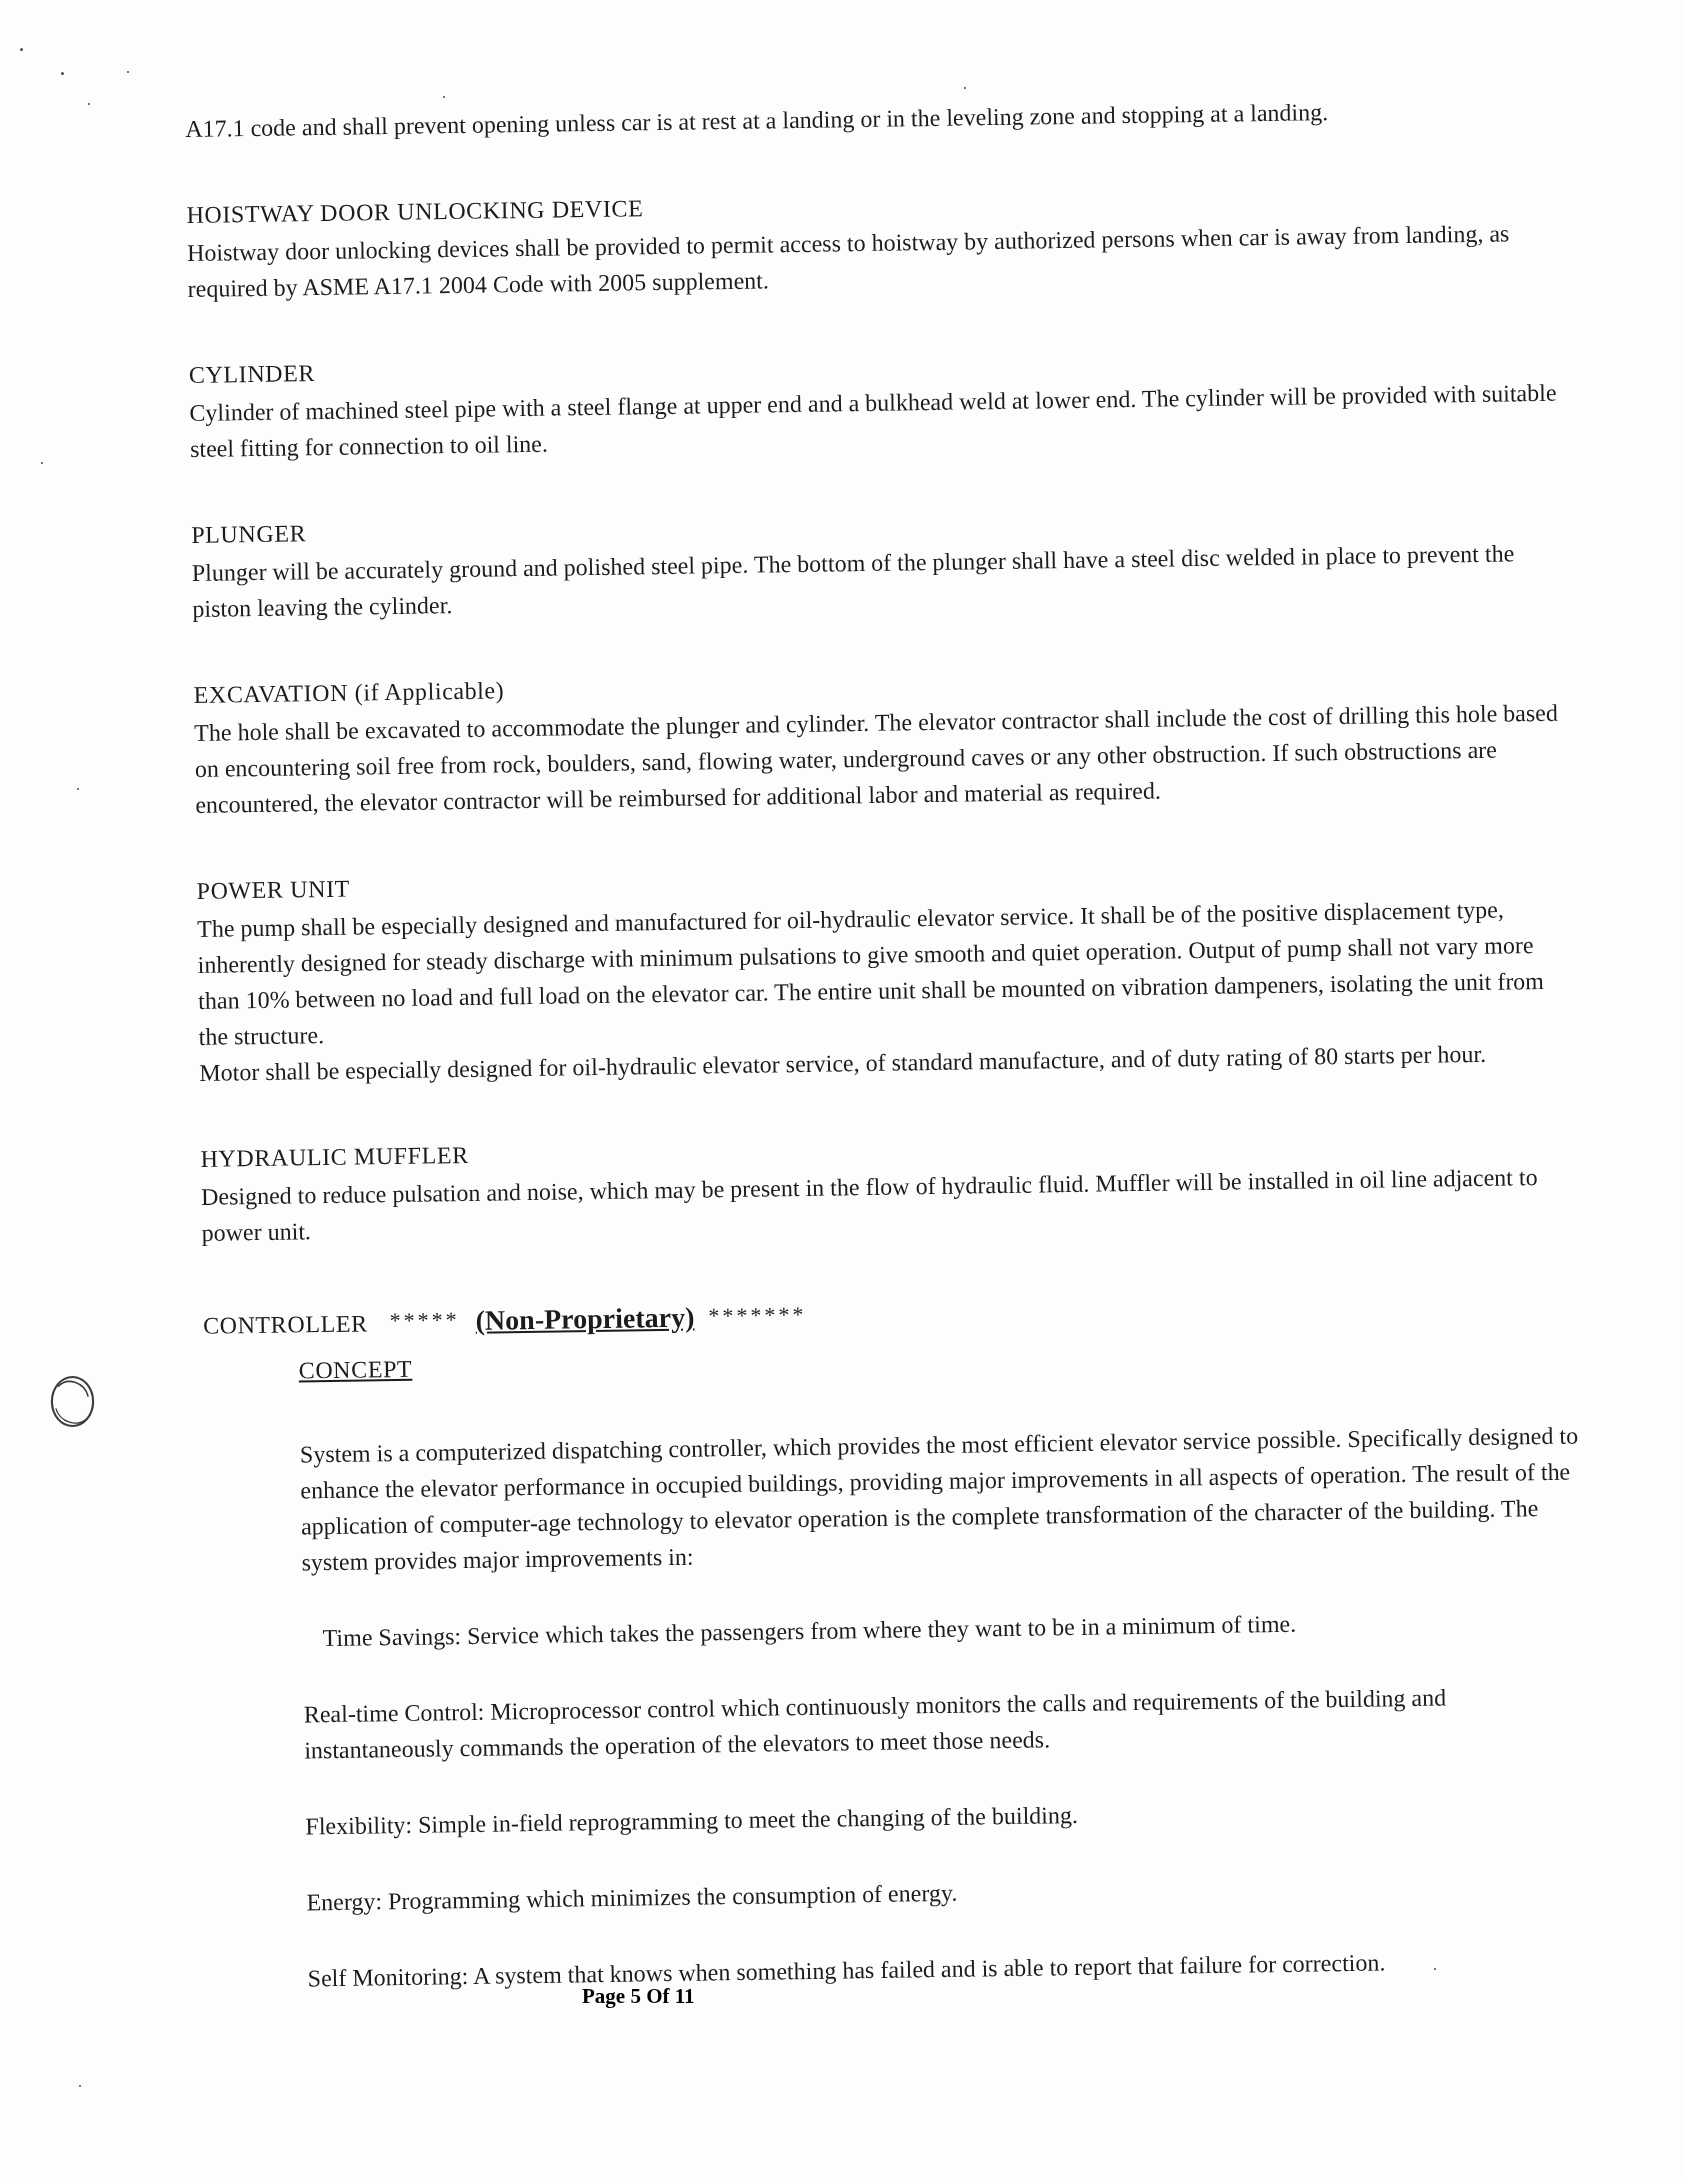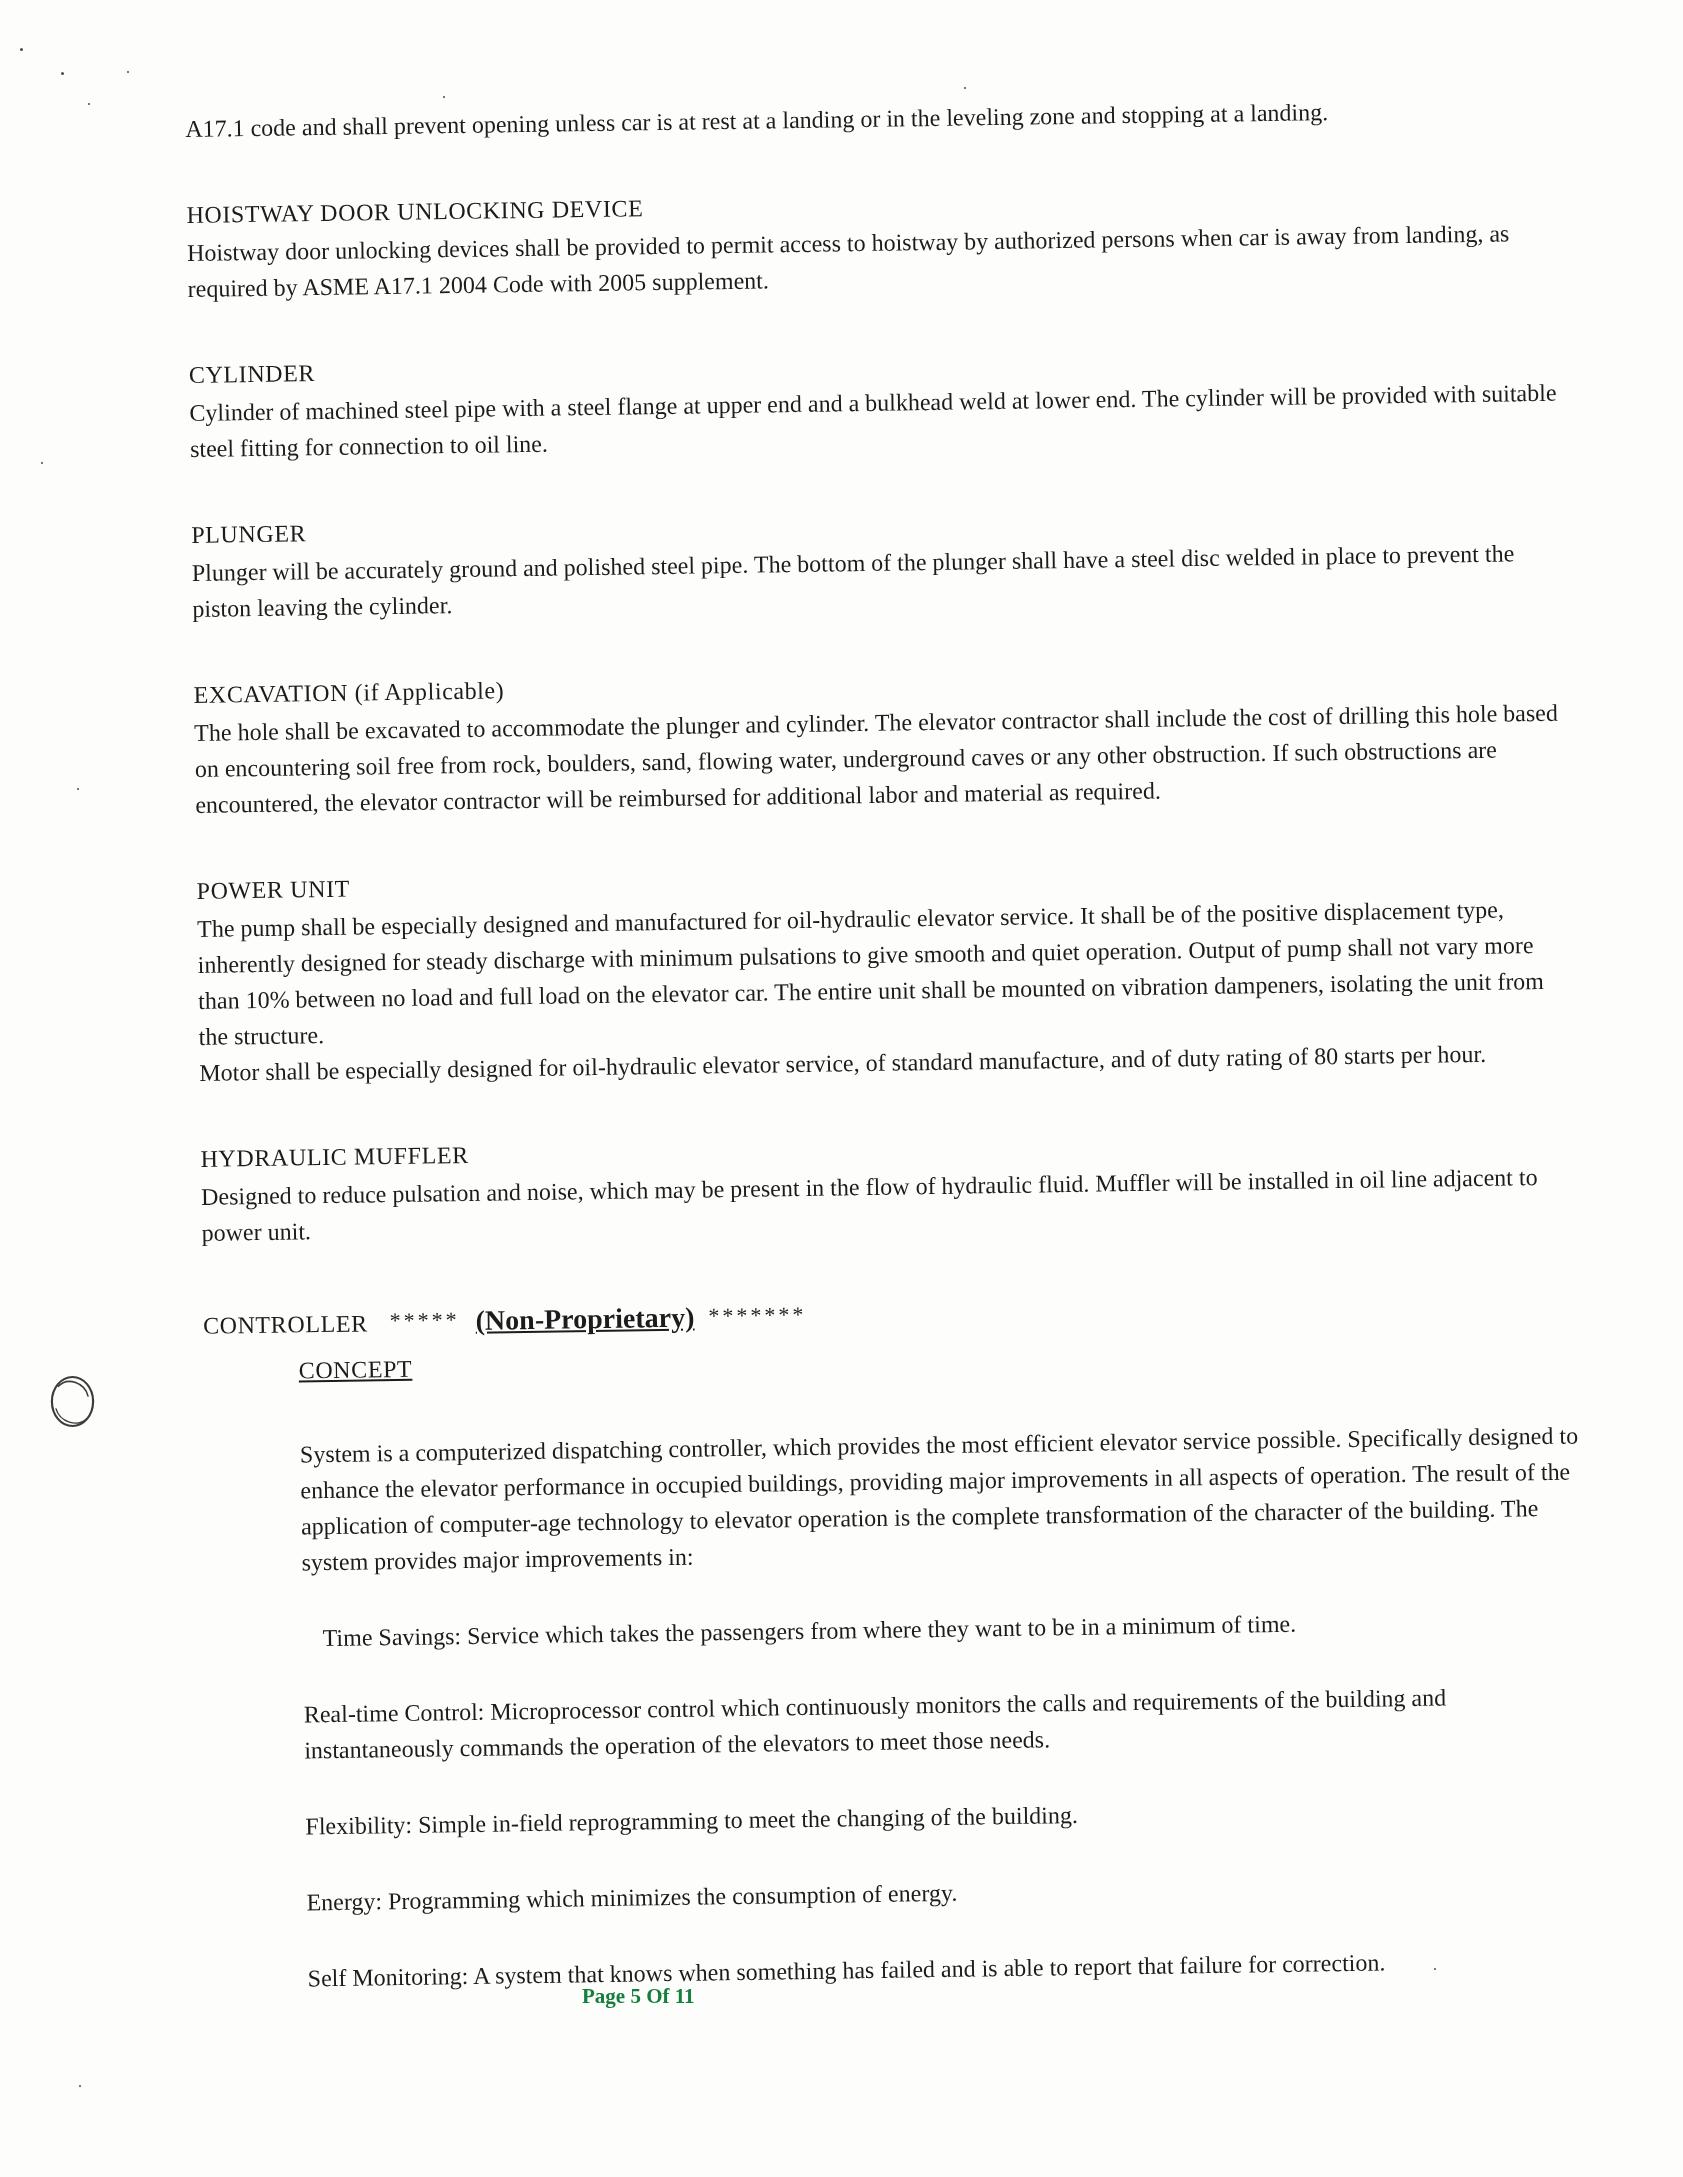--- a/index.html
+++ b/index.html
@@ -61,21 +61,21 @@
   }
   .cintro { margin: 48px 0 0 95px; }
   .feat { margin: 40px 95px 0 95px; }
   .feat-first { margin-left: 115px; }
   .footer {
     position: absolute;
     left: 582px;
     top: 1984px;
     font-weight: bold;
     font-size: 21px;
-    color: #15803d;
+    color: #000000;
   }
   .speck {
     position: absolute;
     background: #4a4a4a;
     border-radius: 50%;
     width: 3px;
     height: 3px;
   }
   .circle-mark { position: absolute; left: 47px; top: 1372px; }
 </style>

